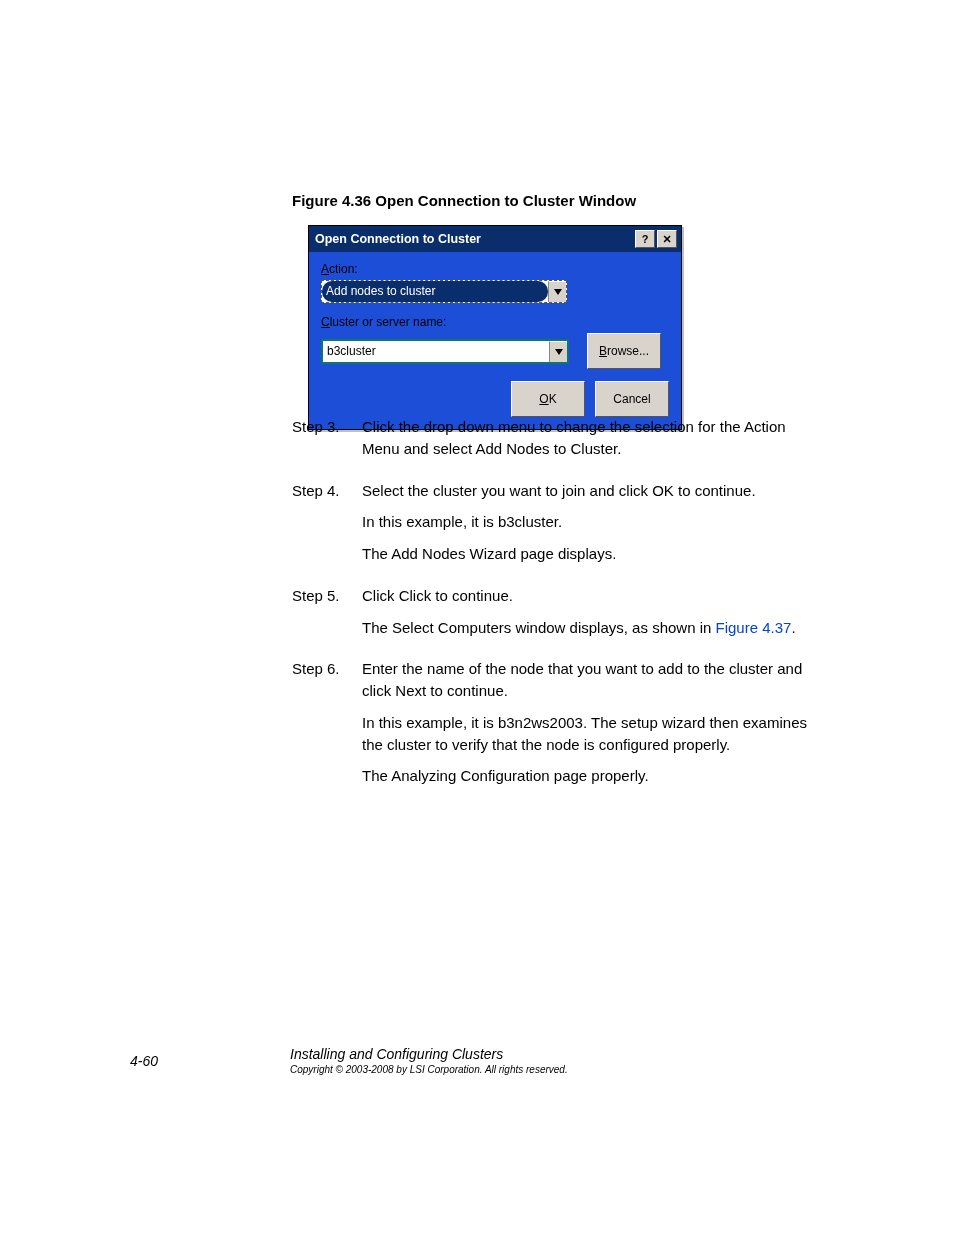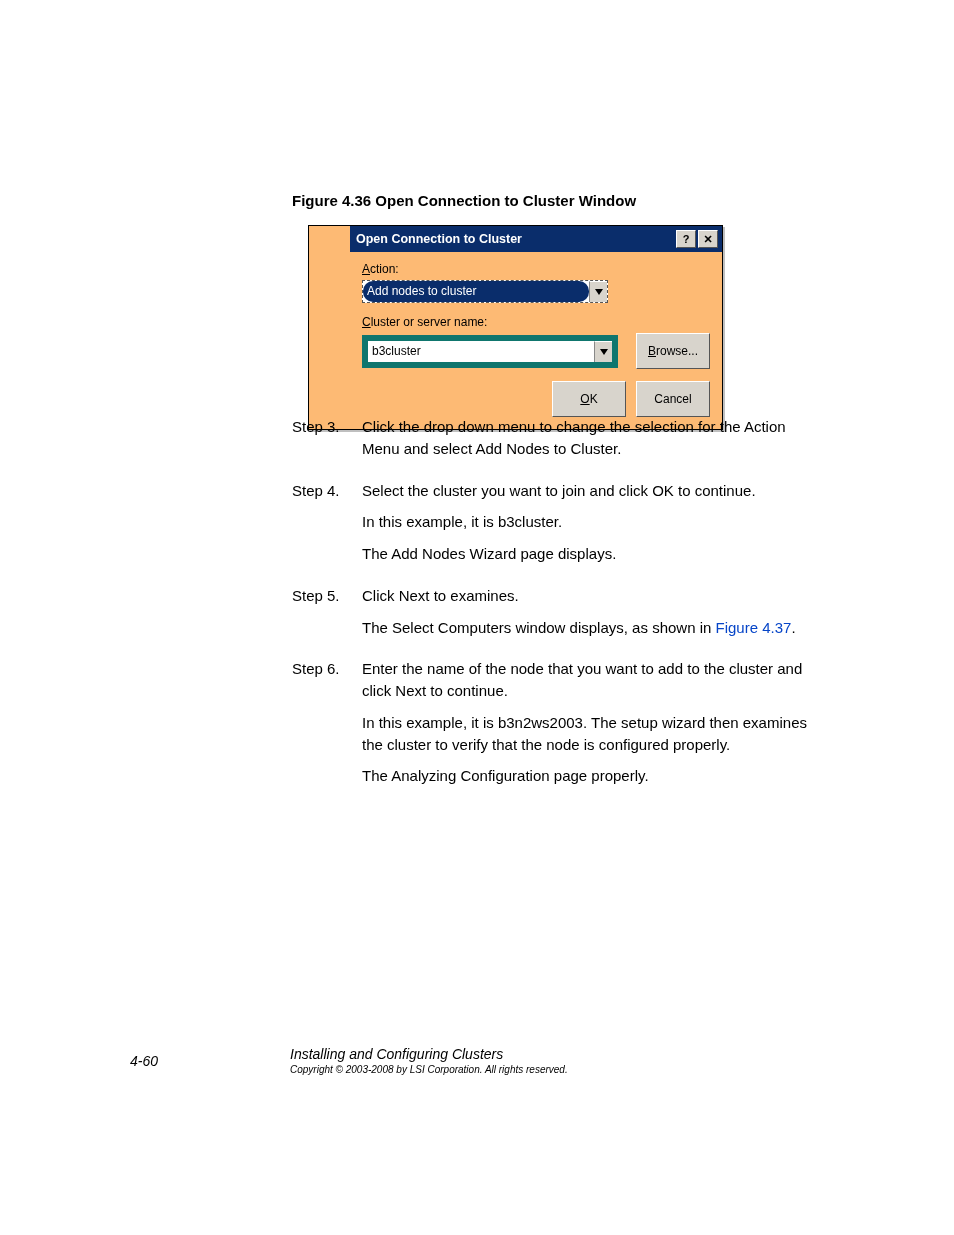--- a/index.html
+++ b/index.html
@@ -22,26 +22,25 @@
     left: 292px;
     top: 192px;
     font-size: 15px;
     font-weight: bold;
   }
   .dialog {
     position: absolute;
     left: 308px;
     top: 225px;
     width: 372px;
-    background: #fdba74;
+    background: #1d4ed8;
     border: 1px solid #000;
     box-shadow: 2px 2px 0 rgba(0,0,0,.25);
     font-family: Tahoma, Arial, sans-serif;
     font-size: 12px;
-    padding-left: 41px;
   }
   .titlebar {
     background: #0a2d6b;
     color: #fff;
     font-weight: bold;
     padding: 4px 4px 4px 6px;
     display: flex;
     align-items: center;
     font-size: 12.5px;
   }
@@ -59,21 +58,21 @@
     justify-content: center;
     color: #000;
     font-weight: bold;
     font-size: 11px;
     font-family: Arial, sans-serif;
   }
   .dlg-body { padding: 10px 12px 12px 12px; }
   .label { color: #000; margin-bottom: 4px; }
   .combo {
     height: 21px;
-    border: 6px solid #0f766e;
+    border: 2px solid #0f766e;
     background: #fff;
     display: flex;
     align-items: stretch;
   }
   .combo.action {
     width: 244px;
     margin-bottom: 12px;
     border: 1px dashed #555;
   }
   .combo.action .combo-text {
@@ -231,21 +230,21 @@
       <div class="step-label">Step 4.</div>
       <div class="step-body">
         <p>Select the cluster you want to join and click OK to continue.</p>
         <p>In this example, it is b3cluster.</p>
         <p>The Add Nodes Wizard page displays.</p>
       </div>
     </div>
     <div class="step">
       <div class="step-label">Step 5.</div>
       <div class="step-body">
-        <p>Click Next to examines.</p>
+        <p>Click Click to continue.</p>
         <p>
           <span>The Select Computers window displays, as shown in </span><span class="link">Figure 4.37</span><span>.</span>
         </p>
       </div>
     </div>
     <div class="step">
       <div class="step-label">Step 6.</div>
       <div class="step-body">
         <p>Enter the name of the node that you want to add to the cluster and click Next to continue.</p>
         <p>In this example, it is b3n2ws2003. The setup wizard then examines the cluster to verify that the node is configured properly.</p>

